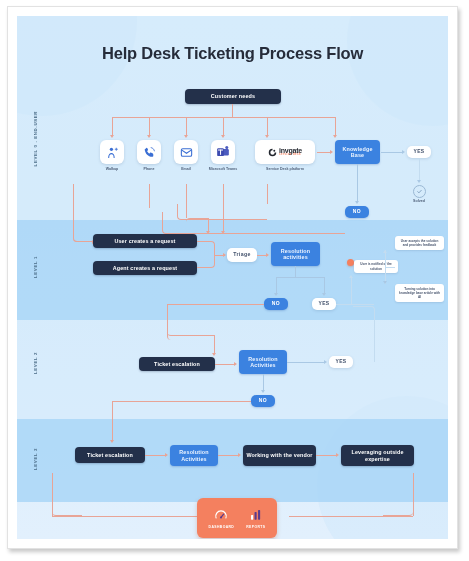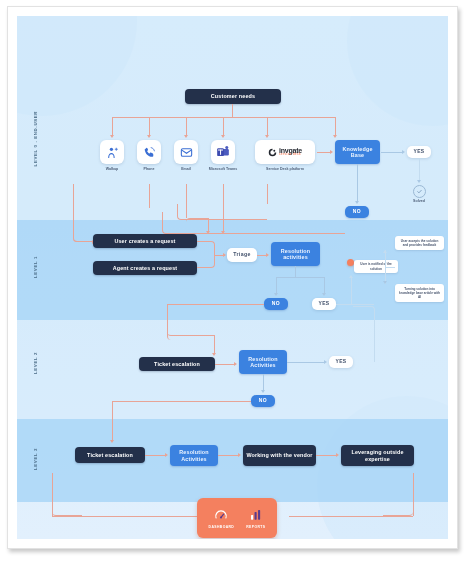--- a/index.html
+++ b/index.html
@@ -98,20 +98,21 @@
     <div class="band light" style="top:0px;height:204px;"></div>
     <div class="band dark" style="top:204px;height:100px;"></div>
     <div class="band light" style="top:304px;height:99px;"></div>
     <div class="band dark" style="top:403px;height:83px;"></div>
 
     <div class="lane-label" style="left:16px;top:95px;">LEVEL 0 - END-USER</div>
     <div class="lane-label" style="left:16px;top:240px;">LEVEL 1</div>
     <div class="lane-label" style="left:16px;top:336px;">LEVEL 2</div>
     <div class="lane-label" style="left:16px;top:432px;">LEVEL 3</div>
 
+    <div class="title">Help Desk Ticketing Process Flow</div>
 
     <div class="node dark-node" style="left:168px;top:73px;width:96px;height:15px;">Customer needs</div>
 
     <div class="ln v-coral" style="left:215px;top:88px;height:13px;"></div>
     <div class="ln h-coral" style="left:95px;top:101px;width:223px;"></div>
 
     <div class="ln v-coral" style="left:95px;top:101px;height:19px;"></div>
     <div class="arrow ar-down-coral" style="left:93px;top:119px;"></div>
     <div class="ln v-coral" style="left:132px;top:101px;height:19px;"></div>
     <div class="arrow ar-down-coral" style="left:130px;top:119px;"></div>

